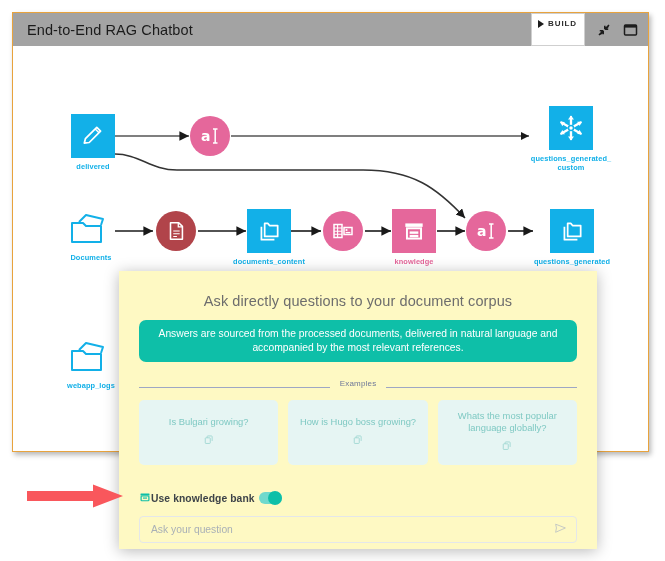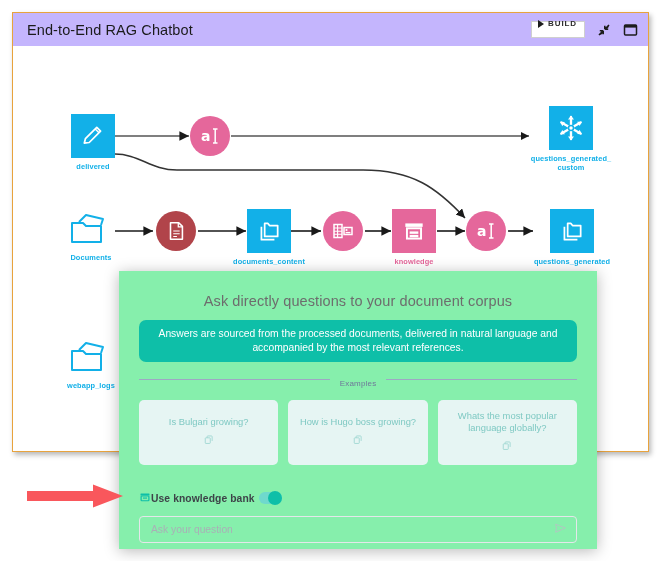--- a/index.html
+++ b/index.html
@@ -23,39 +23,39 @@
     width: 637px;
     height: 440px;
     background: #ffffff;
     border: 1px solid #e8a33d;
     box-sizing: border-box;
     box-shadow: 2px 3px 5px rgba(0,0,0,0.28);
   }
 
   #title-bar {
     height: 33px;
-    background: #c4b5fd;
+    background: #a3a3a3;
     display: flex;
     align-items: center;
     padding: 0 10px 0 14px;
     box-sizing: border-box;
   }
   #window-title {
     font-size: 14.5px;
     color: #1b1b1b;
     font-weight: 400;
     letter-spacing: .1px;
     flex: 1;
     white-space: nowrap;
   }
 
   .build-button {
     background: #ffffff;
     border: 1px solid #cfcfcf;
-    height: 17px;
+    height: 33px;
     display: flex;
     align-items: center;
     gap: 4px;
     padding: 0 7px 12px 6px;
     box-sizing: border-box;
     cursor: pointer;
   }
   .build-button .label {
     font-size: 8px;
     letter-spacing: .9px;
@@ -113,21 +113,21 @@
   .lbl-cyan { color: #12b0e8; }
   .lbl-pink { color: #e5679b; }
 
   
   #chat-panel {
     position: absolute;
     left: 119px;
     top: 271px;
     width: 478px;
     height: 278px;
-    background: #86efac;
+    background: #fef9c3;
     box-sizing: border-box;
     box-shadow: 0 2px 14px rgba(0,0,0,0.28);
     padding: 16px 20px 0 20px;
   }
   #chat-heading {
     text-align: center;
     font-size: 14.5px;
     color: #6d6d6d;
     font-weight: 400;
     margin: 6px 0 11px 0;
@@ -138,21 +138,21 @@
     color: #ffffff;
     border-radius: 7px;
     font-size: 10.3px;
     line-height: 14px;
     text-align: center;
     padding: 7px 12px;
     box-sizing: border-box;
   }
   #examples-divider {
     display: flex;
-    align-items: flex-start;
+    align-items: flex-end;
     gap: 10px;
     margin: 17px 0 12px 0;
   }
   #examples-divider .rule {
     flex: 1;
     height: 1px;
     background: #9ea7c4;
   }
   #examples-divider .txt {
     font-size: 8px;

